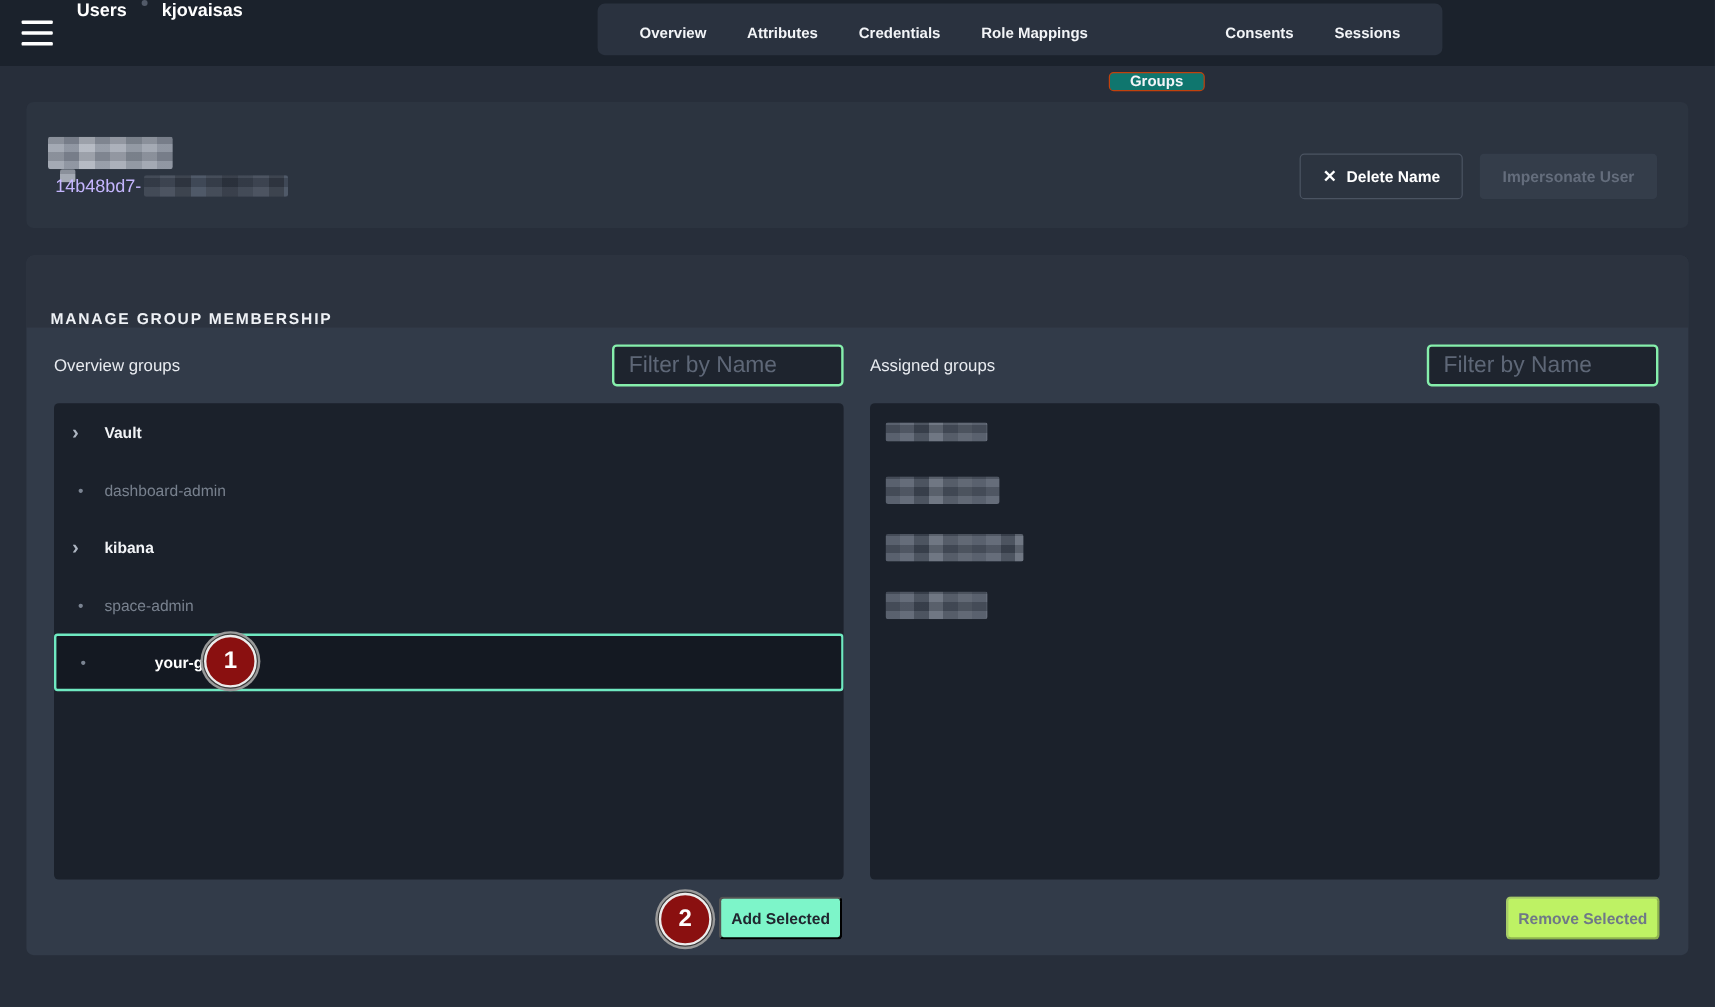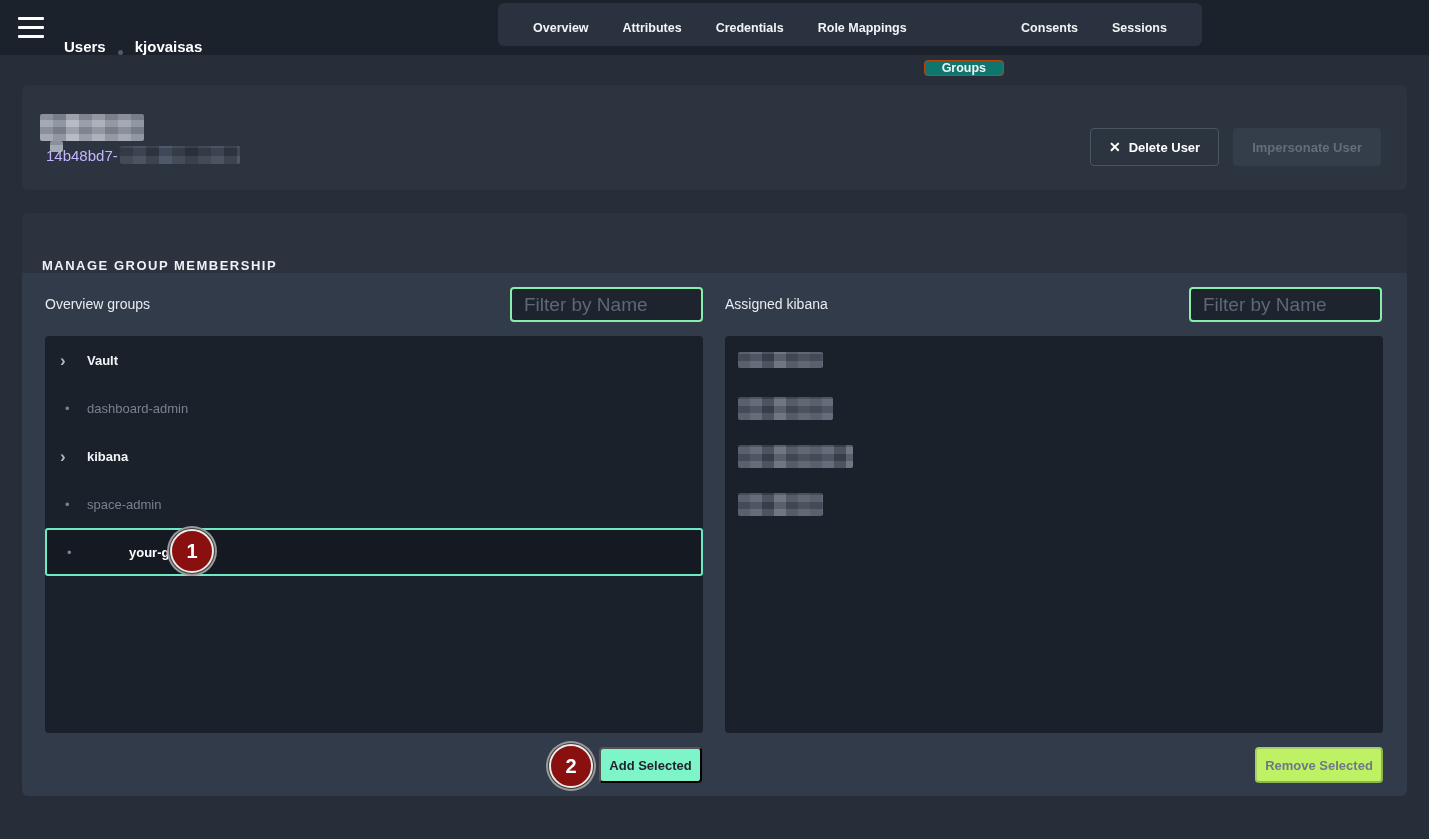--- a/index.html
+++ b/index.html
@@ -17,21 +17,21 @@
     position:absolute; left:0; top:0; width:1429px; height:55px;
     background:#1b222c;
   }
   .hamburger {
     position:absolute; left:18px; top:17px; width:26px; height:21px;
     display:flex; flex-direction:column; justify-content:space-between; cursor:pointer;
   }
   .hamburger span { display:block; height:3px; background:#ffffff; border-radius:1px; }
   .breadcrumb {
     position:absolute; left:64px; top:0; height:55px;
-    display:flex; align-items:flex-end; gap:12px;
+    display:flex; align-items:flex-start; gap:12px;
   }
   .breadcrumb .crumb { font-size:15px; font-weight:bold; color:#ffffff; }
   .breadcrumb .dot { width:5px; height:5px; border-radius:50%; background:#525a68; }
 
   
   .tabbar {
     position:absolute; left:498px; top:3px; height:43px;
     background:#2a323f; border-radius:6px;
     display:flex; align-items:flex-start; padding:18px;
   }
@@ -175,37 +175,37 @@
 <section class="user-card">
   <div class="redact px-light name-redact"></div>
   <div class="redact px-light name-redact-tail"></div>
   <div class="id-row">
     <span>14b48bd7-</span>
     <span class="redact px-dark id-redact"></span>
   </div>
   <div class="card-buttons">
     <button class="btn btn-outline">
       <span class="x-glyph">✕</span>
-      <span>Delete User</span>
+      <span>Delete Name</span>
     </button>
     <button class="btn btn-disabled" disabled="">
       <span>Impersonate User</span>
     </button>
   </div>
 </section>
 
 <section class="membership">
   <div class="membership-header">
     <span class="membership-title">MANAGE GROUP MEMBERSHIP</span>
   </div>
 
   <span class="col-label" style="left:23px; top:74px;">Overview groups</span>
   <input class="filter-input" style="left: 488px; top: 74px;" value="" placeholder="Filter by Name">
 
-  <span class="col-label" style="left:703px; top:74px;">Assigned kibana</span>
+  <span class="col-label" style="left:703px; top:74px;">Assigned groups</span>
   <input class="filter-input" style="left: 1167px; top: 74px;" value="" placeholder="Filter by Name">
 
   <div class="listbox left">
     <div class="grow">
       <span class="chev">›</span>
       <span class="glabel-parent">Vault</span>
     </div>
     <div class="grow">
       <span class="blt">•</span>
       <span class="glabel-leaf">dashboard-admin</span>

